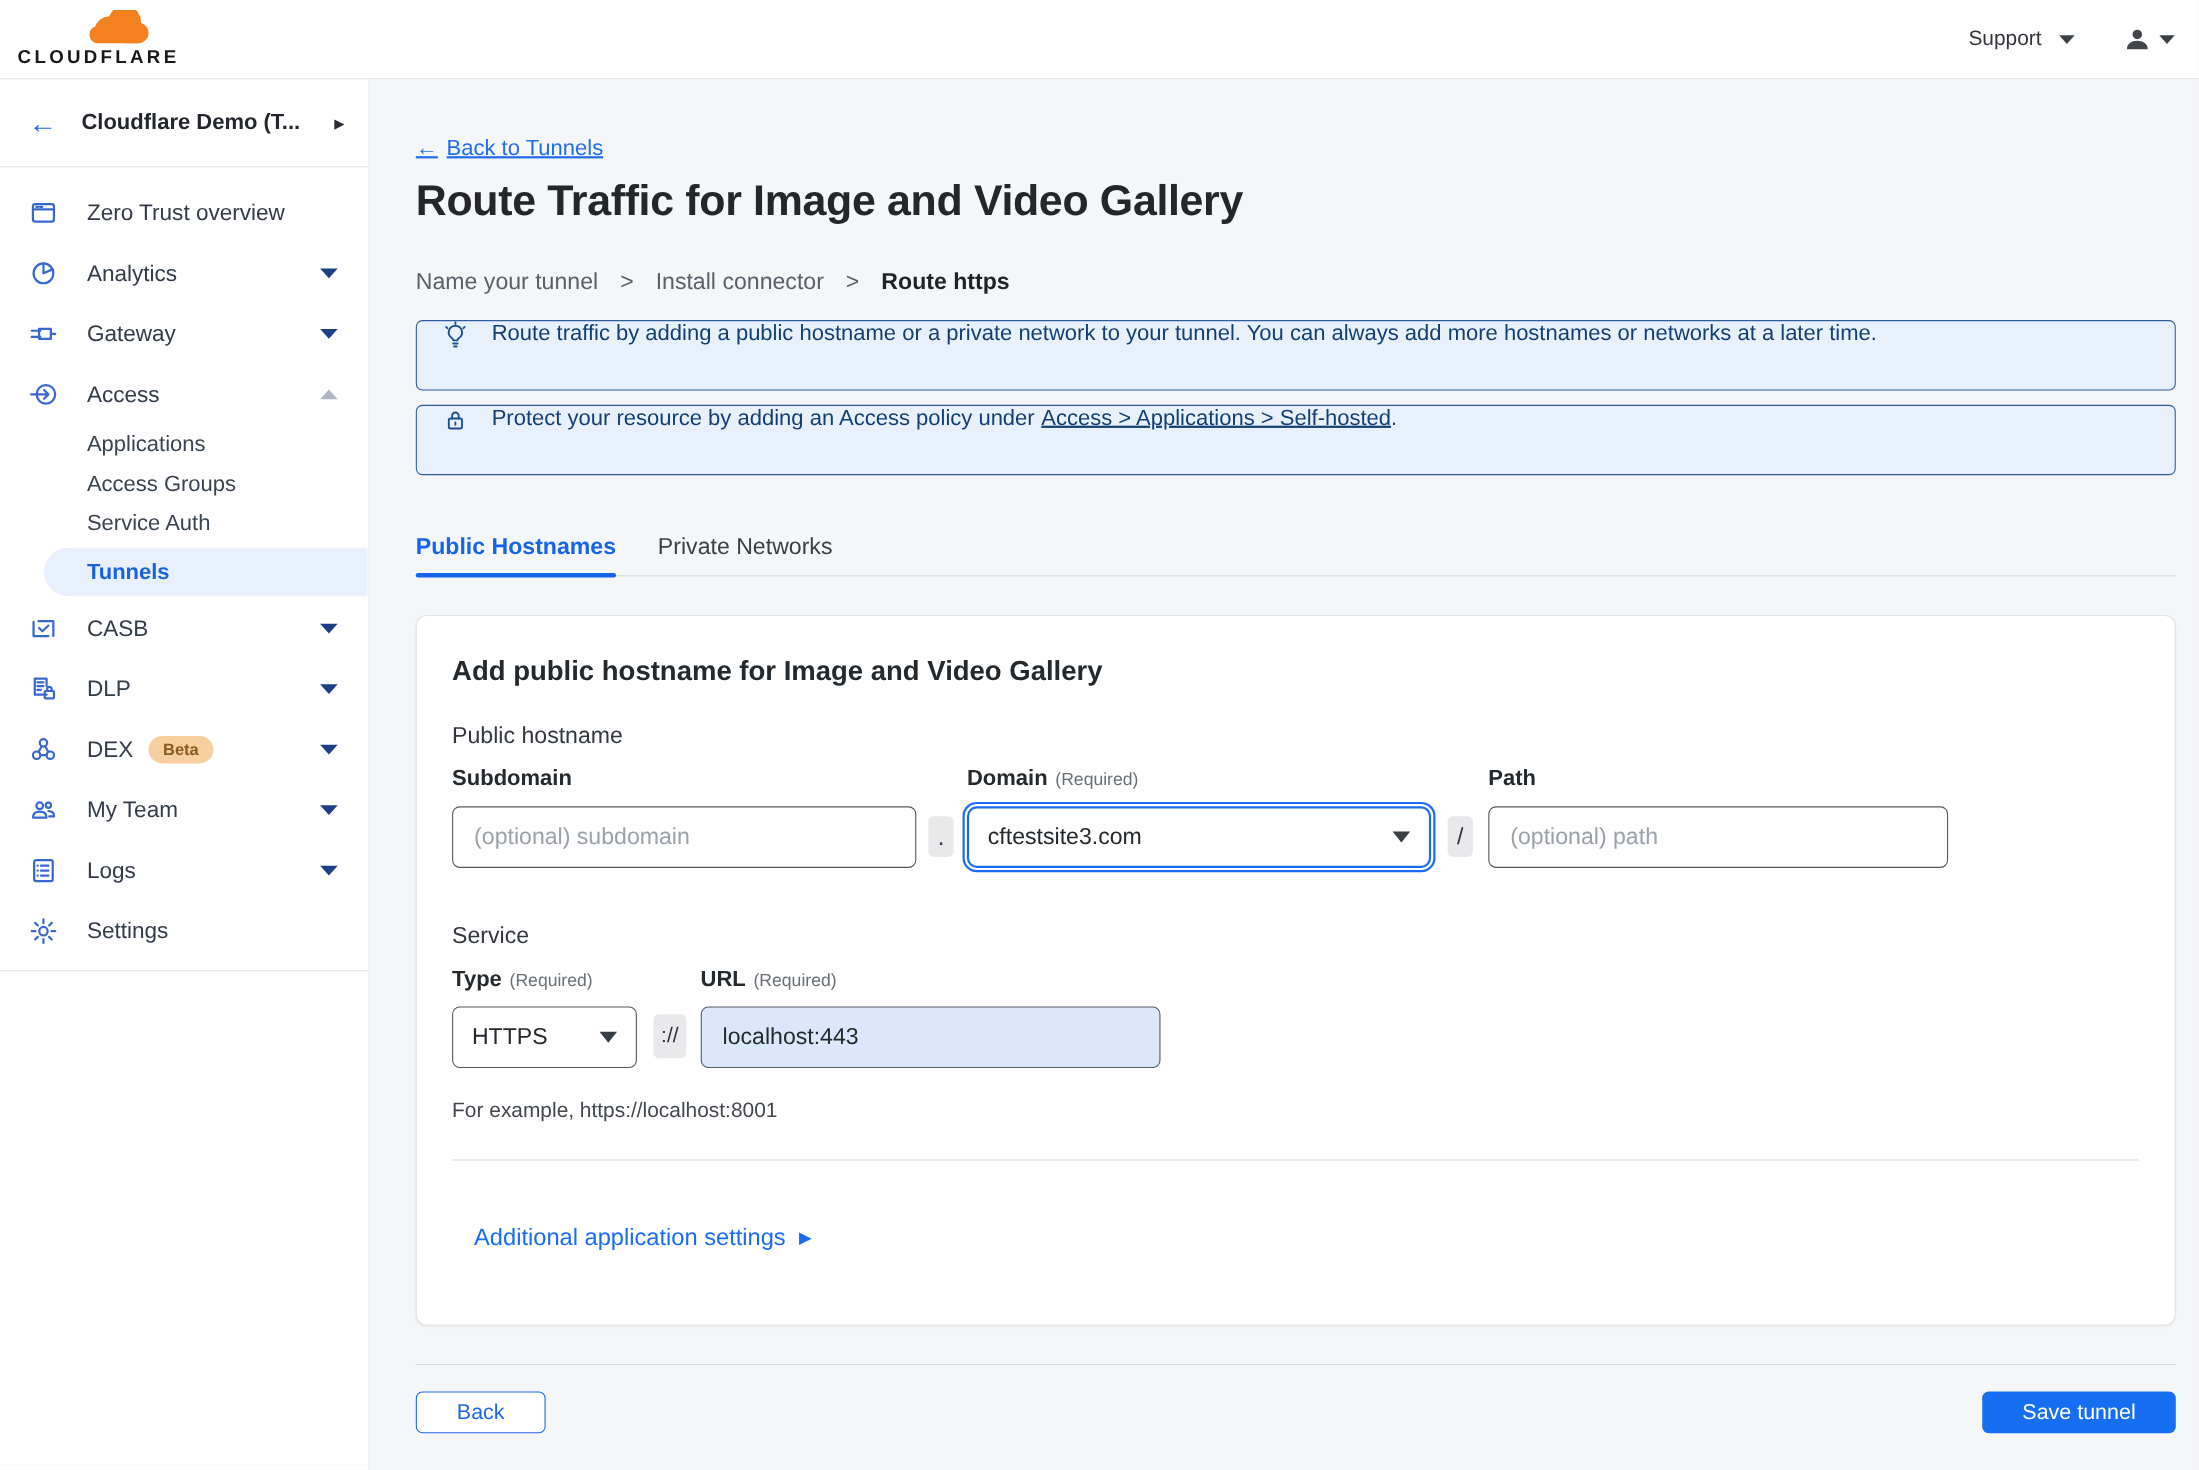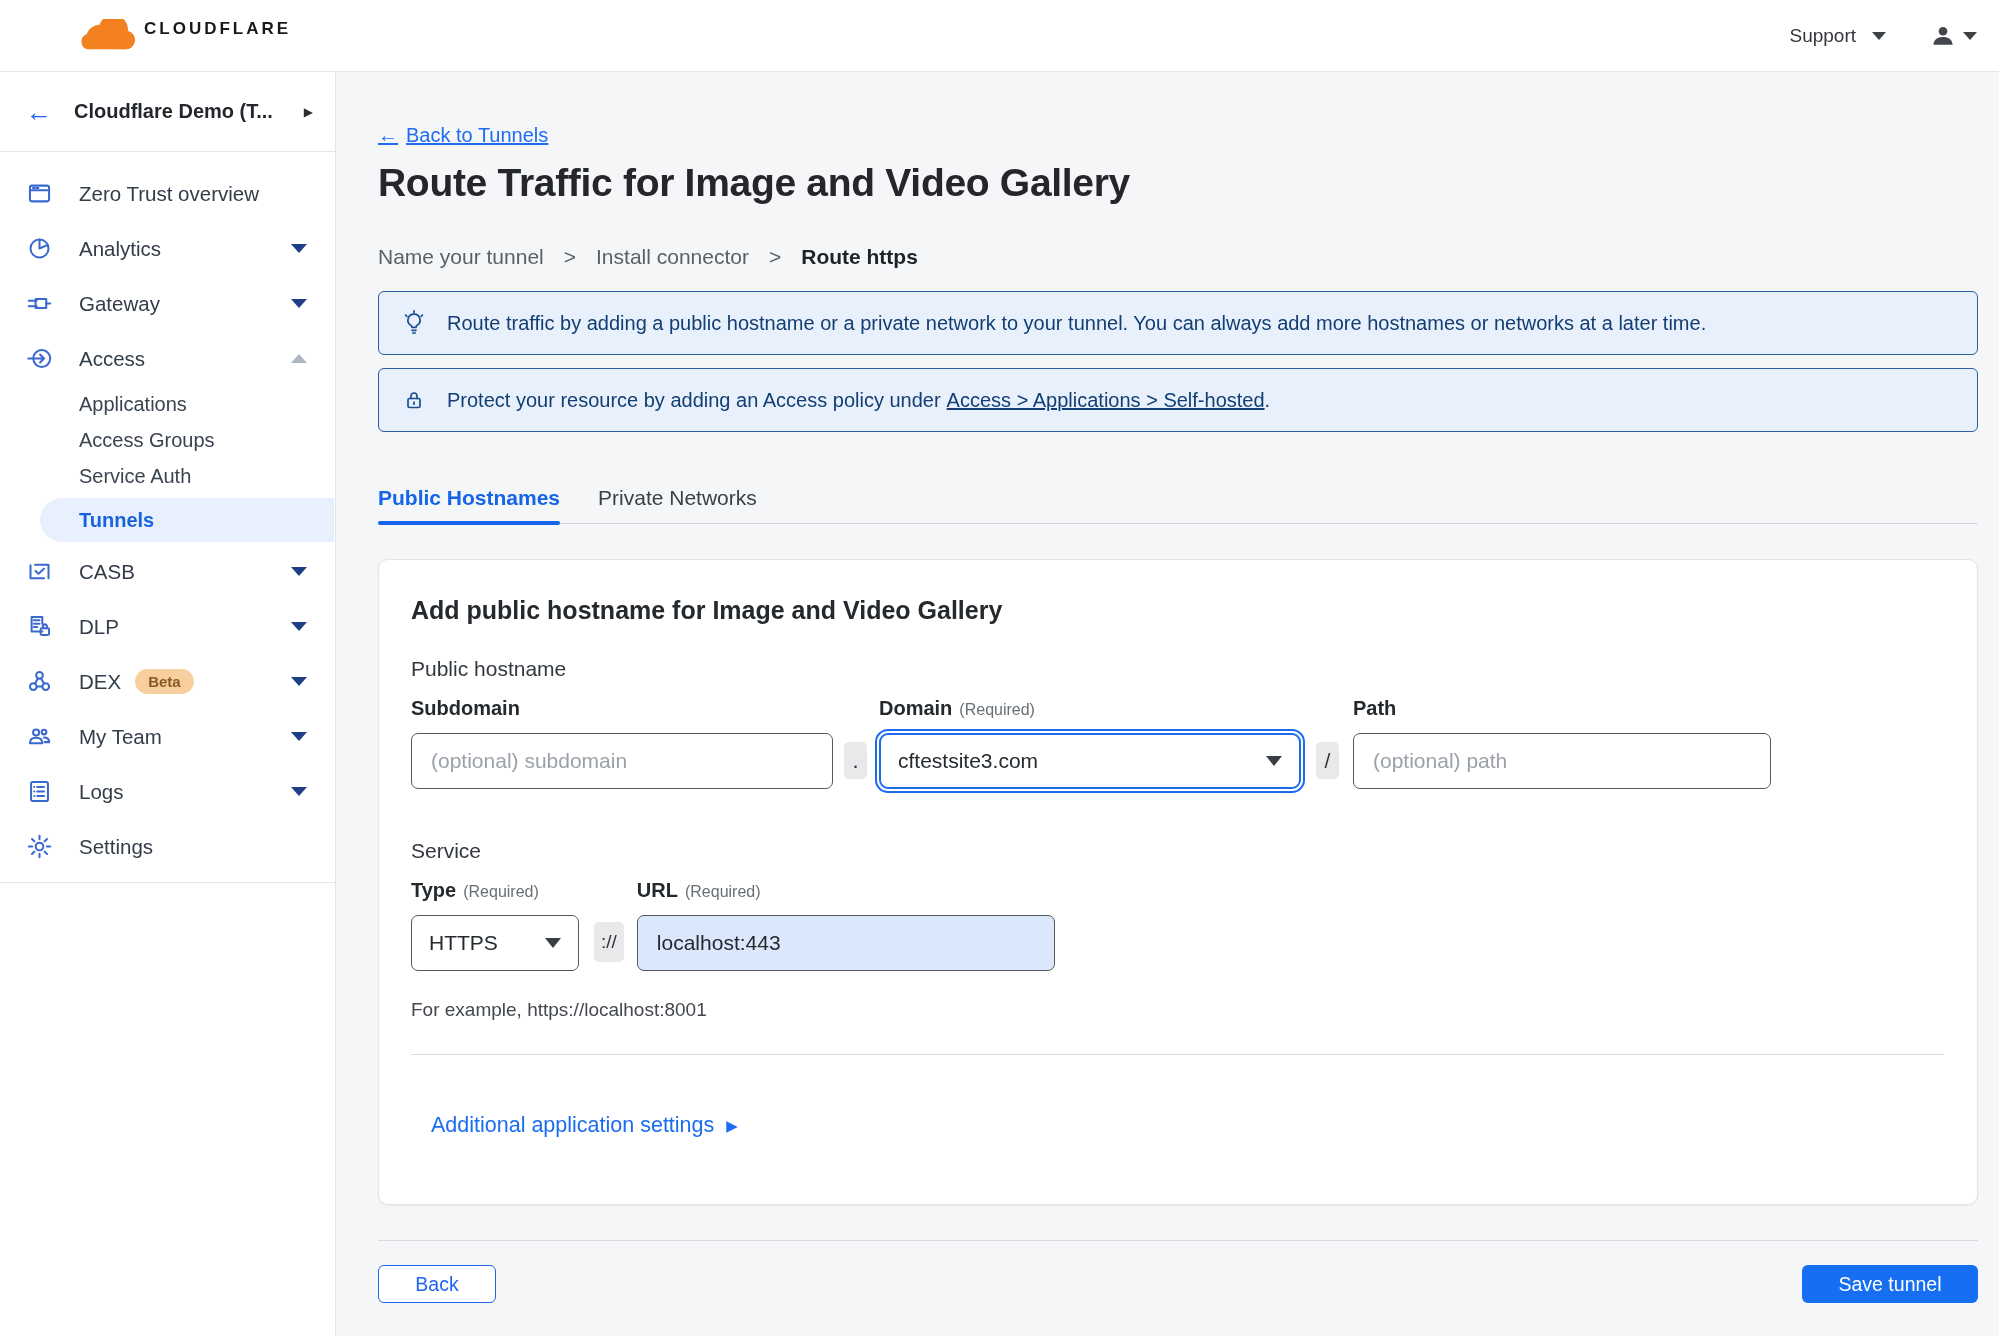--- a/index.html
+++ b/index.html
@@ -4,21 +4,21 @@
 <style>
   * { box-sizing: border-box; }
   html,body { margin:0; padding:0; }
   body {
     width:1999px; height:1336px; position:relative; overflow:hidden;
     font-family:"Liberation Sans", sans-serif; background:#f5f6f7; color:#24262a;
   }
   
   .topbar { position:absolute; top:0; left:0; width:1999px; height:72px; background:#fff;
     border-bottom:1px solid #e4e5e7; display:flex; align-items:center; z-index:6; }
-  .brand { margin-left:16px; display:flex; flex-direction:row; cursor:pointer; }
+  .brand { margin-left:16px; display:flex; flex-direction:column; cursor:pointer; }
   .brand-cloud { margin-left:54px; line-height:0; }
   .brand-word { font-size:17px; font-weight:bold; letter-spacing:3px; color:#17191c; margin-top:0px; }
   .header-right { margin-left:auto; margin-right:22px; display:flex; align-items:center; gap:44px; }
   .support { display:flex; align-items:center; gap:16px; font-size:19px; color:#33373c; cursor:pointer; }
   .tri-down { width:0; height:0; border-left:7px solid transparent; border-right:7px solid transparent; border-top:8px solid #3c4146; }
   .user-menu { display:flex; align-items:center; gap:7px; cursor:pointer; }
 
   
   .sidebar { position:absolute; top:72px; left:0; width:336px; bottom:0; background:#fff;
     border-right:1px solid #e4e5e7; }
@@ -41,21 +41,21 @@
 
   
   .content { position:absolute; left:336px; top:72px; right:0; bottom:0; background:#f5f6f7;
     padding:0 21px 0 42px; overflow:hidden; }
   .back-link { margin-top:52px; display:inline-flex; align-items:center; gap:8px; font-size:20px;
     color:#1f6cf0; text-decoration:underline; cursor:pointer; }
   .page-title { margin:14px 0 0; font-size:39px; font-weight:bold; color:#24262a; letter-spacing:-0.3px; }
   .steps { margin-top:40px; display:flex; align-items:center; gap:20px; font-size:21px; color:#5a6069; }
   .steps .current { font-weight:bold; color:#1f2328; }
   .banner { margin-top:22px; height:64px; background:#e8f1fb; border:1px solid #2f5e9e; border-radius:6px;
-    display:flex; align-items:center; padding:0 22px; gap:20px; color:#123e73; font-size:20px; }
+    display:flex; align-items:flex-start; padding:0 22px; gap:20px; color:#123e73; font-size:20px; }
   .banner.second { margin-top:13px; }
   .banner .b-icn { line-height:0; flex:0 0 26px; }
   .banner-link { color:inherit; text-decoration:underline; cursor:pointer; }
   .b2-prefix { margin-right:6px; }
 
   .tabs { margin-top:54px; display:flex; gap:38px; border-bottom:1px solid #d5d7da; }
   .tab { font-size:21px; padding-bottom:13px; color:#3a4048; cursor:pointer; position:relative; }
   .tab.active { color:#1465e8; font-weight:bold; }
   .tab.active::after { content:""; position:absolute; left:0; right:0; bottom:-2px; height:4px; background:#1465e8; border-radius:2px; }
 

